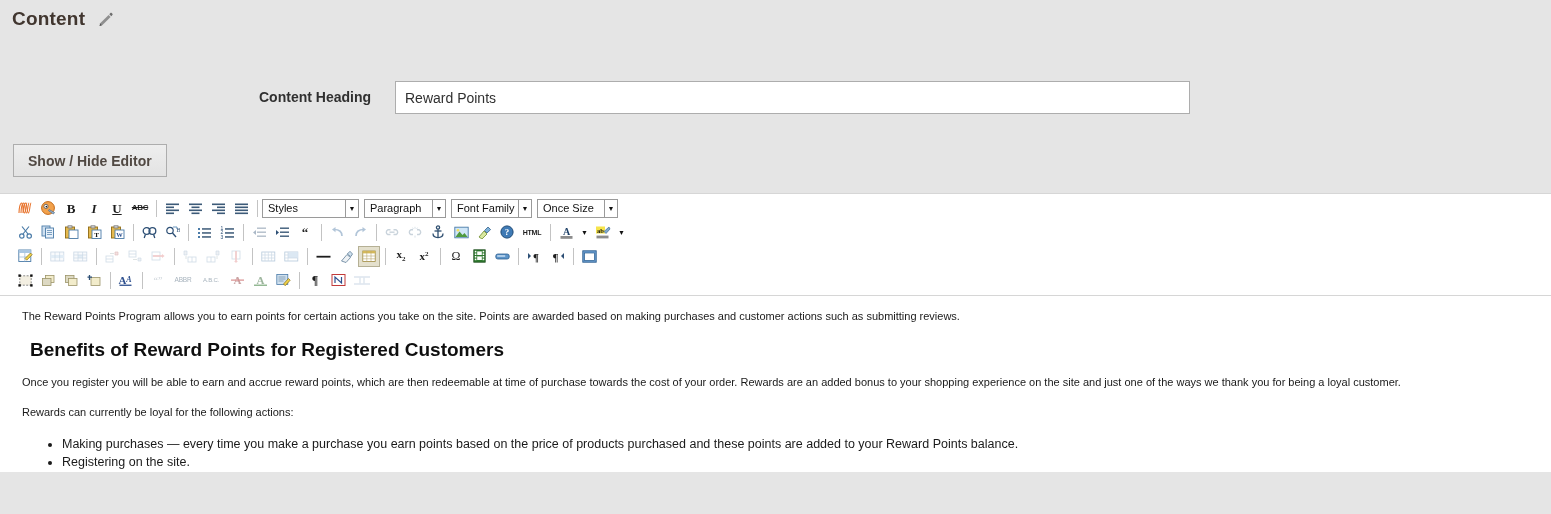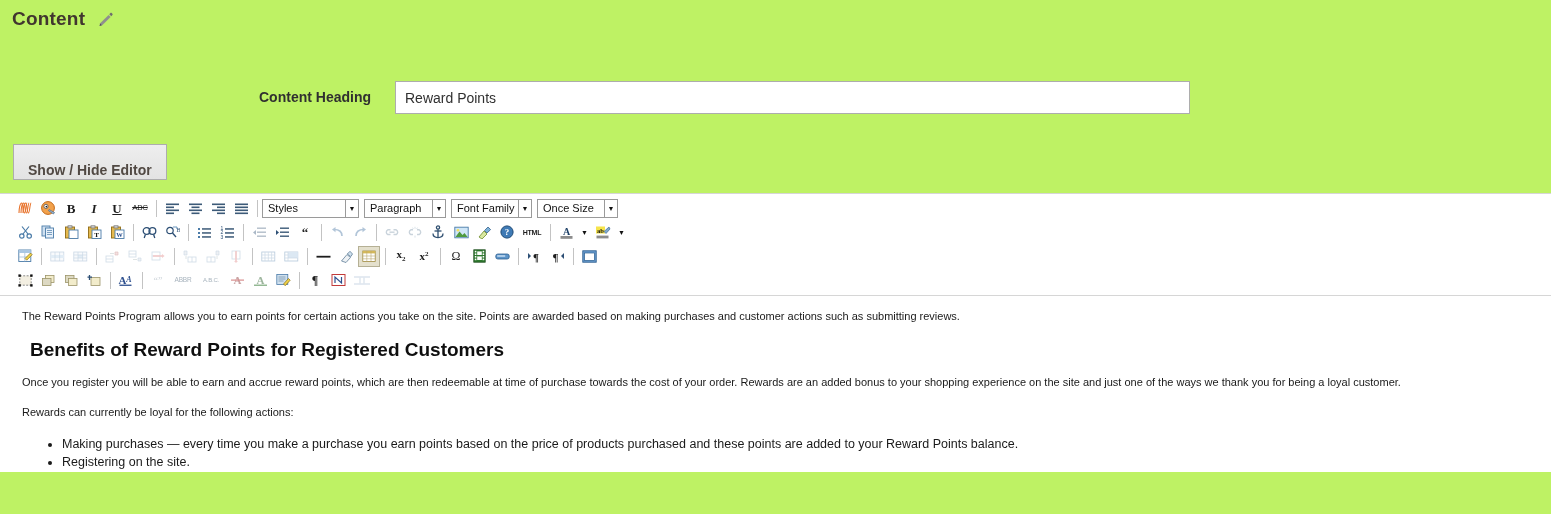--- a/index.html
+++ b/index.html
@@ -3,21 +3,21 @@
 <meta charset="utf-8">
 <style>
   * { box-sizing: border-box; }
   html, body {
     margin: 0; padding: 0;
     width: 1551px; height: 514px;
     background: #ffffff;
     font-family: "Liberation Sans", sans-serif;
     overflow: hidden;
   }
-  .page { position: relative; width: 1551px; height: 514px; background:#bef264; }
+  .page { position: relative; width: 1551px; height: 514px; background:#e5e5e5; }
 
   
   .section-header {
     position: absolute; left: 12px; top: 8px;
     display: flex; align-items: center; gap: 12px;
   }
   .section-title {
     font-size: 19px; font-weight: bold; color: #41362f; letter-spacing: .2px;
   }
   .edit-pencil { width: 18px; height: 18px; display:block; cursor:pointer; }
@@ -36,21 +36,21 @@
     width: 795px; height: 33px;
     border: 1px solid #adadad; background:#fff;
     font-family: "Liberation Sans", sans-serif;
     font-size: 14px; color: #303030;
     padding: 0 9px; outline: none;
   }
 
   
   .toggle-editor-btn {
     position: absolute; left: 13px; top: 144px;
-    height: 33px; padding: 17px 14px;
+    height: 33px; padding: 8px 14px;
     background: linear-gradient(#eeeeee,#e3e3e3);
     border: 1px solid #adadad;
     font-family: "Liberation Sans", sans-serif;
     font-size: 14px; font-weight: bold; color: #514943;
     cursor: pointer;
   }
 
   
   .editor {
     position: absolute; left: 0; top: 193px; width: 1551px;
@@ -170,21 +170,21 @@
         <span class="tb-btn">
           <span class="tb-glyph" style="font-weight:bold;font-size:13px;">B</span>
         </span>
         <span class="tb-btn">
           <span class="tb-glyph" style="font-style:italic;font-weight:bold;font-size:13px;">I</span>
         </span>
         <span class="tb-btn">
           <span class="tb-glyph" style="text-decoration:underline;font-weight:bold;font-size:13px;">U</span>
         </span>
         <span class="tb-btn">
-          <span class="tb-glyph" style="font-size:8px;font-weight:normal;letter-spacing:-.3px;text-decoration:line-through;font-family:'Liberation Sans',sans-serif;">ABC</span>
+          <span class="tb-glyph" style="font-size:8px;font-weight:bold;letter-spacing:-.3px;text-decoration:line-through;font-family:'Liberation Sans',sans-serif;">ABC</span>
         </span>
         <span class="tb-sep"></span>
         <span class="tb-btn">
           <svg width="15" height="13" viewBox="0 0 15 13">
             <g fill="#3c5a78">
                 <rect x="1" y="1.5" width="13" height="1.6"></rect>
                 <rect x="1" y="4.5" width="8" height="1.6"></rect>
                 <rect x="1" y="7.5" width="13" height="1.6"></rect>
                 <rect x="1" y="10.5" width="8" height="1.6"></rect>
               </g>

